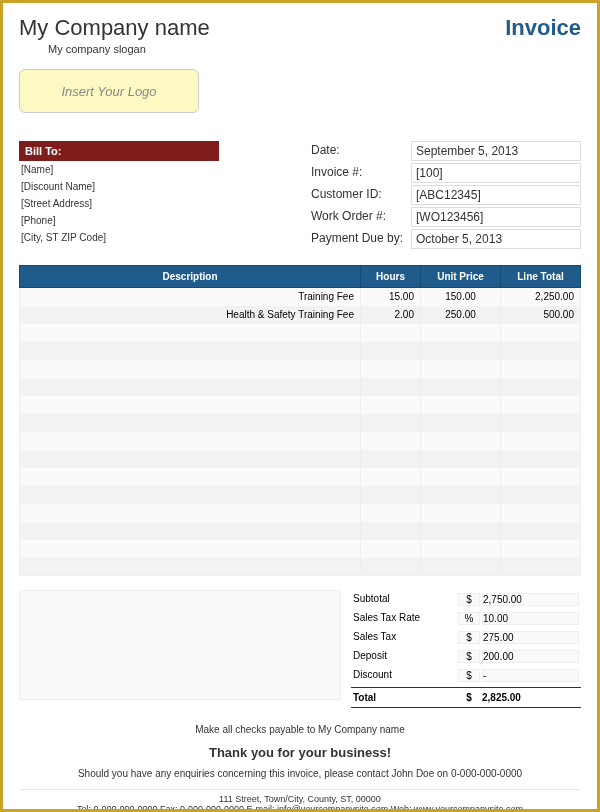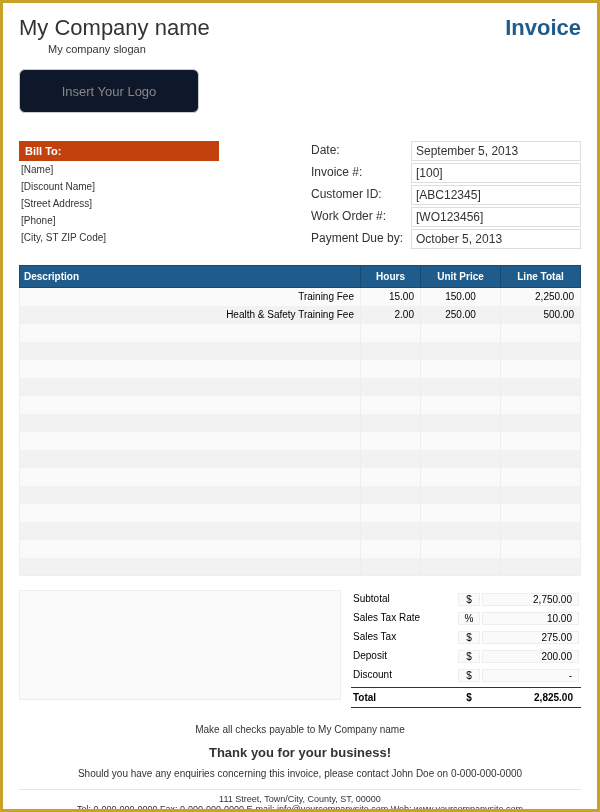--- a/index.html
+++ b/index.html
@@ -35,37 +35,38 @@
       font-size: 22px;
       font-weight: bold;
       color: #1f5c8b;
     }
     .logo-box {
       margin-top: 14px;
       width: 180px;
       height: 44px;
       border: 1px solid #ccc;
       border-radius: 6px;
-      background: #0f172a;
+      background: #fef9c3;
       display: flex;
       align-items: center;
       justify-content: center;
       color: #888;
       font-size: 13px;
+      font-style: italic;
     }
     .info-section {
       display: flex;
       justify-content: space-between;
       margin-top: 28px;
     }
     .bill-to {
       width: 200px;
     }
     .bill-to-header {
-      background: #c2410c;
+      background: #7f1d1d;
       color: #fff;
       font-weight: bold;
       font-size: 11px;
       padding: 4px 6px;
     }
     .bill-to-line {
       font-size: 10px;
       color: #333;
       padding: 3px 2px;
     }
@@ -95,21 +96,21 @@
       font-size: 10px;
     }
     .items-table th {
       background: #1f5c8b;
       color: #fff;
       font-weight: bold;
       text-align: center;
       padding: 5px 4px;
       border: 1px solid #164a70;
     }
-    .items-table th:first-child { text-align: left; }
+    .items-table th:first-child { text-align: center; }
     .items-table td {
       padding: 3px 6px;
       height: 18px;
       border-left: 1px solid #eee;
       border-right: 1px solid #eee;
     }
     .items-table tbody tr:nth-child(even) td {
       background: #f2f2f2;
     }
     .items-table tbody tr:nth-child(odd) td {
@@ -155,21 +156,20 @@
     }
     .totals-sym {
       width: 22px;
       text-align: center;
       border: 1px solid #eee;
       background: #fafafa;
       margin-right: 2px;
     }
     .totals-val {
       flex: 1;
-      text-align: right;
       border: 1px solid #eee;
       background: #fafafa;
       padding-right: 6px;
     }
     .totals-row.total-line {
       font-weight: bold;
       border-top: 1px solid #333;
       border-bottom: 1px solid #333;
       margin-top: 2px;
       padding: 4px 2px;

